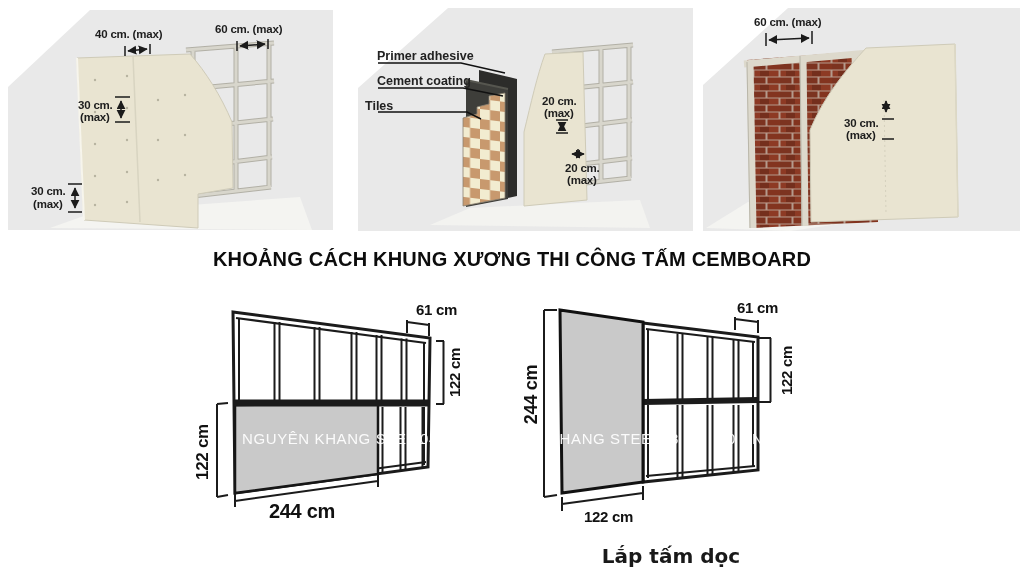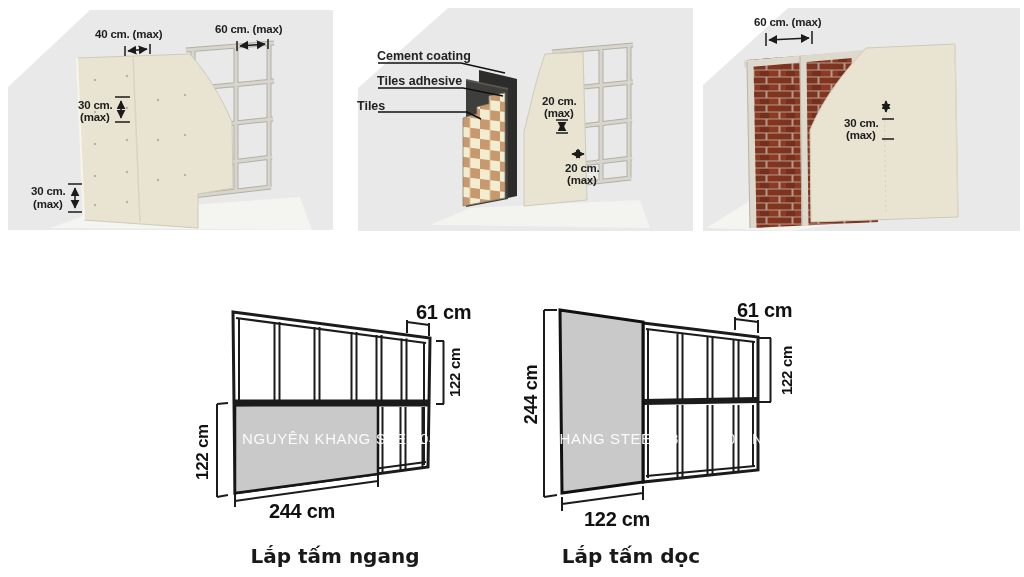--- a/index.html
+++ b/index.html
@@ -4,21 +4,21 @@
 <style>
   html,body{margin:0;padding:0;background:#fff;}
   #canvas{position:relative;width:1024px;height:577px;background:#ffffff;overflow:hidden;
           font-family:"Liberation Sans",sans-serif;}
   #canvas svg{position:absolute;display:block;}
   .lbl{position:absolute;color:#1d1d1d;font-weight:700;font-size:11.5px;line-height:1.05;
        white-space:nowrap;letter-spacing:-0.2px;}
   .layer-lbl{position:absolute;color:#222;font-weight:700;font-size:12.5px;white-space:nowrap;}
   .main-title{position:absolute;left:0;top:248px;width:100%;text-align:center;color:#0c0c0c;
        font-weight:700;font-size:20px;letter-spacing:0.2px;white-space:nowrap;}
-  .dim{position:absolute;color:#111;font-weight:700;font-size:20px;white-space:nowrap;letter-spacing:-0.3px;}
+  .dim{position:absolute;color:#111;font-weight:700;font-size:15px;white-space:nowrap;letter-spacing:-0.3px;}
   .dim.rot{transform:rotate(-90deg);transform-origin:center center;text-align:center;}
   .caption{position:absolute;top:544px;width:290px;text-align:center;color:#191919;
        font-weight:600;font-size:20px;font-family:"DejaVu Sans","Liberation Sans",sans-serif;white-space:nowrap;}
   .wm{position:absolute;top:430px;color:rgba(255,255,255,0.92);font-weight:400;font-size:15px;
        letter-spacing:0.6px;white-space:nowrap;z-index:30;font-family:"Liberation Sans",sans-serif;}
 </style>
 </head>
 <body>
 
 <div id="canvas">
@@ -198,45 +198,45 @@
     </g>
   </svg>
 
   <span class="lbl" style="left:95px;top:28px">40 cm. (max)</span>
   <span class="lbl" style="left:215px;top:23px">60 cm. (max)</span>
   <span class="lbl" style="left:78px;top:99px">30 cm.</span>
   <span class="lbl" style="left:80px;top:111px">(max)</span>
   <span class="lbl" style="left:31px;top:185px">30 cm.</span>
   <span class="lbl" style="left:33px;top:198px">(max)</span>
 
-  <span class="layer-lbl" style="left:377px;top:49px">Cement coating</span>
-  <span class="layer-lbl" style="left:377px;top:74px">Tiles adhesive</span>
-  <span class="layer-lbl" style="left:357px;top:99px">Tiles</span>
+  <span class="layer-lbl" style="left:377px;top:49px">Primer adhesive</span>
+  <span class="layer-lbl" style="left:377px;top:74px">Cement coating</span>
+  <span class="layer-lbl" style="left:365px;top:99px">Tiles</span>
   <span class="lbl" style="left:542px;top:95px">20 cm.</span>
   <span class="lbl" style="left:544px;top:107px">(max)</span>
   <span class="lbl" style="left:565px;top:162px">20 cm.</span>
   <span class="lbl" style="left:567px;top:174px">(max)</span>
 
   <span class="lbl" style="left:754px;top:16px">60 cm. (max)</span>
   <span class="lbl" style="left:844px;top:117px">30 cm.</span>
   <span class="lbl" style="left:846px;top:129px">(max)</span>
 
+  <div class="main-title">KHOẢNG CÁCH KHUNG XƯƠNG THI CÔNG TẤM CEMBOARD</div>
 
   <span class="dim" style="left:416px;top:301px">61 cm</span>
   <span class="dim rot" style="left:426px;top:364px;width:56px;font-size:15px">122 cm</span>
   <span class="dim rot" style="left:172px;top:442px;width:62px;font-size:17px">122 cm</span>
   <span class="dim" style="left:256px;top:500px;width:92px;text-align:center;font-size:20px">244 cm</span>
 
   <span class="dim" style="left:737px;top:299px">61 cm</span>
   <span class="dim rot" style="left:496px;top:384px;width:70px;font-size:18px">244 cm</span>
   <span class="dim rot" style="left:758px;top:362px;width:56px;font-size:15px">122 cm</span>
   <span class="dim" style="left:584px;top:508px">122 cm</span>
 
-  <div class="caption" style="left:190px">Lắp tấm ngang</div>
-  <div class="caption" style="left:486px">Lắp tấm dọc</div>
+  <div class="caption" style="left:526px">Lắp tấm dọc</div>
 
   <span class="wm" style="left:242px">NGUYÊN KHANG STEEL</span>
   <span class="wm" style="left:420px">04</span>
   <span class="wm" style="left:549px">KHANG STEEL</span>
   <span class="wm" style="left:661px">68</span>
   <span class="wm" style="left:698px">0</span>
   <span class="wm" style="left:727px">0</span>
   <span class="wm" style="left:752px">N</span>
 
 </div>

